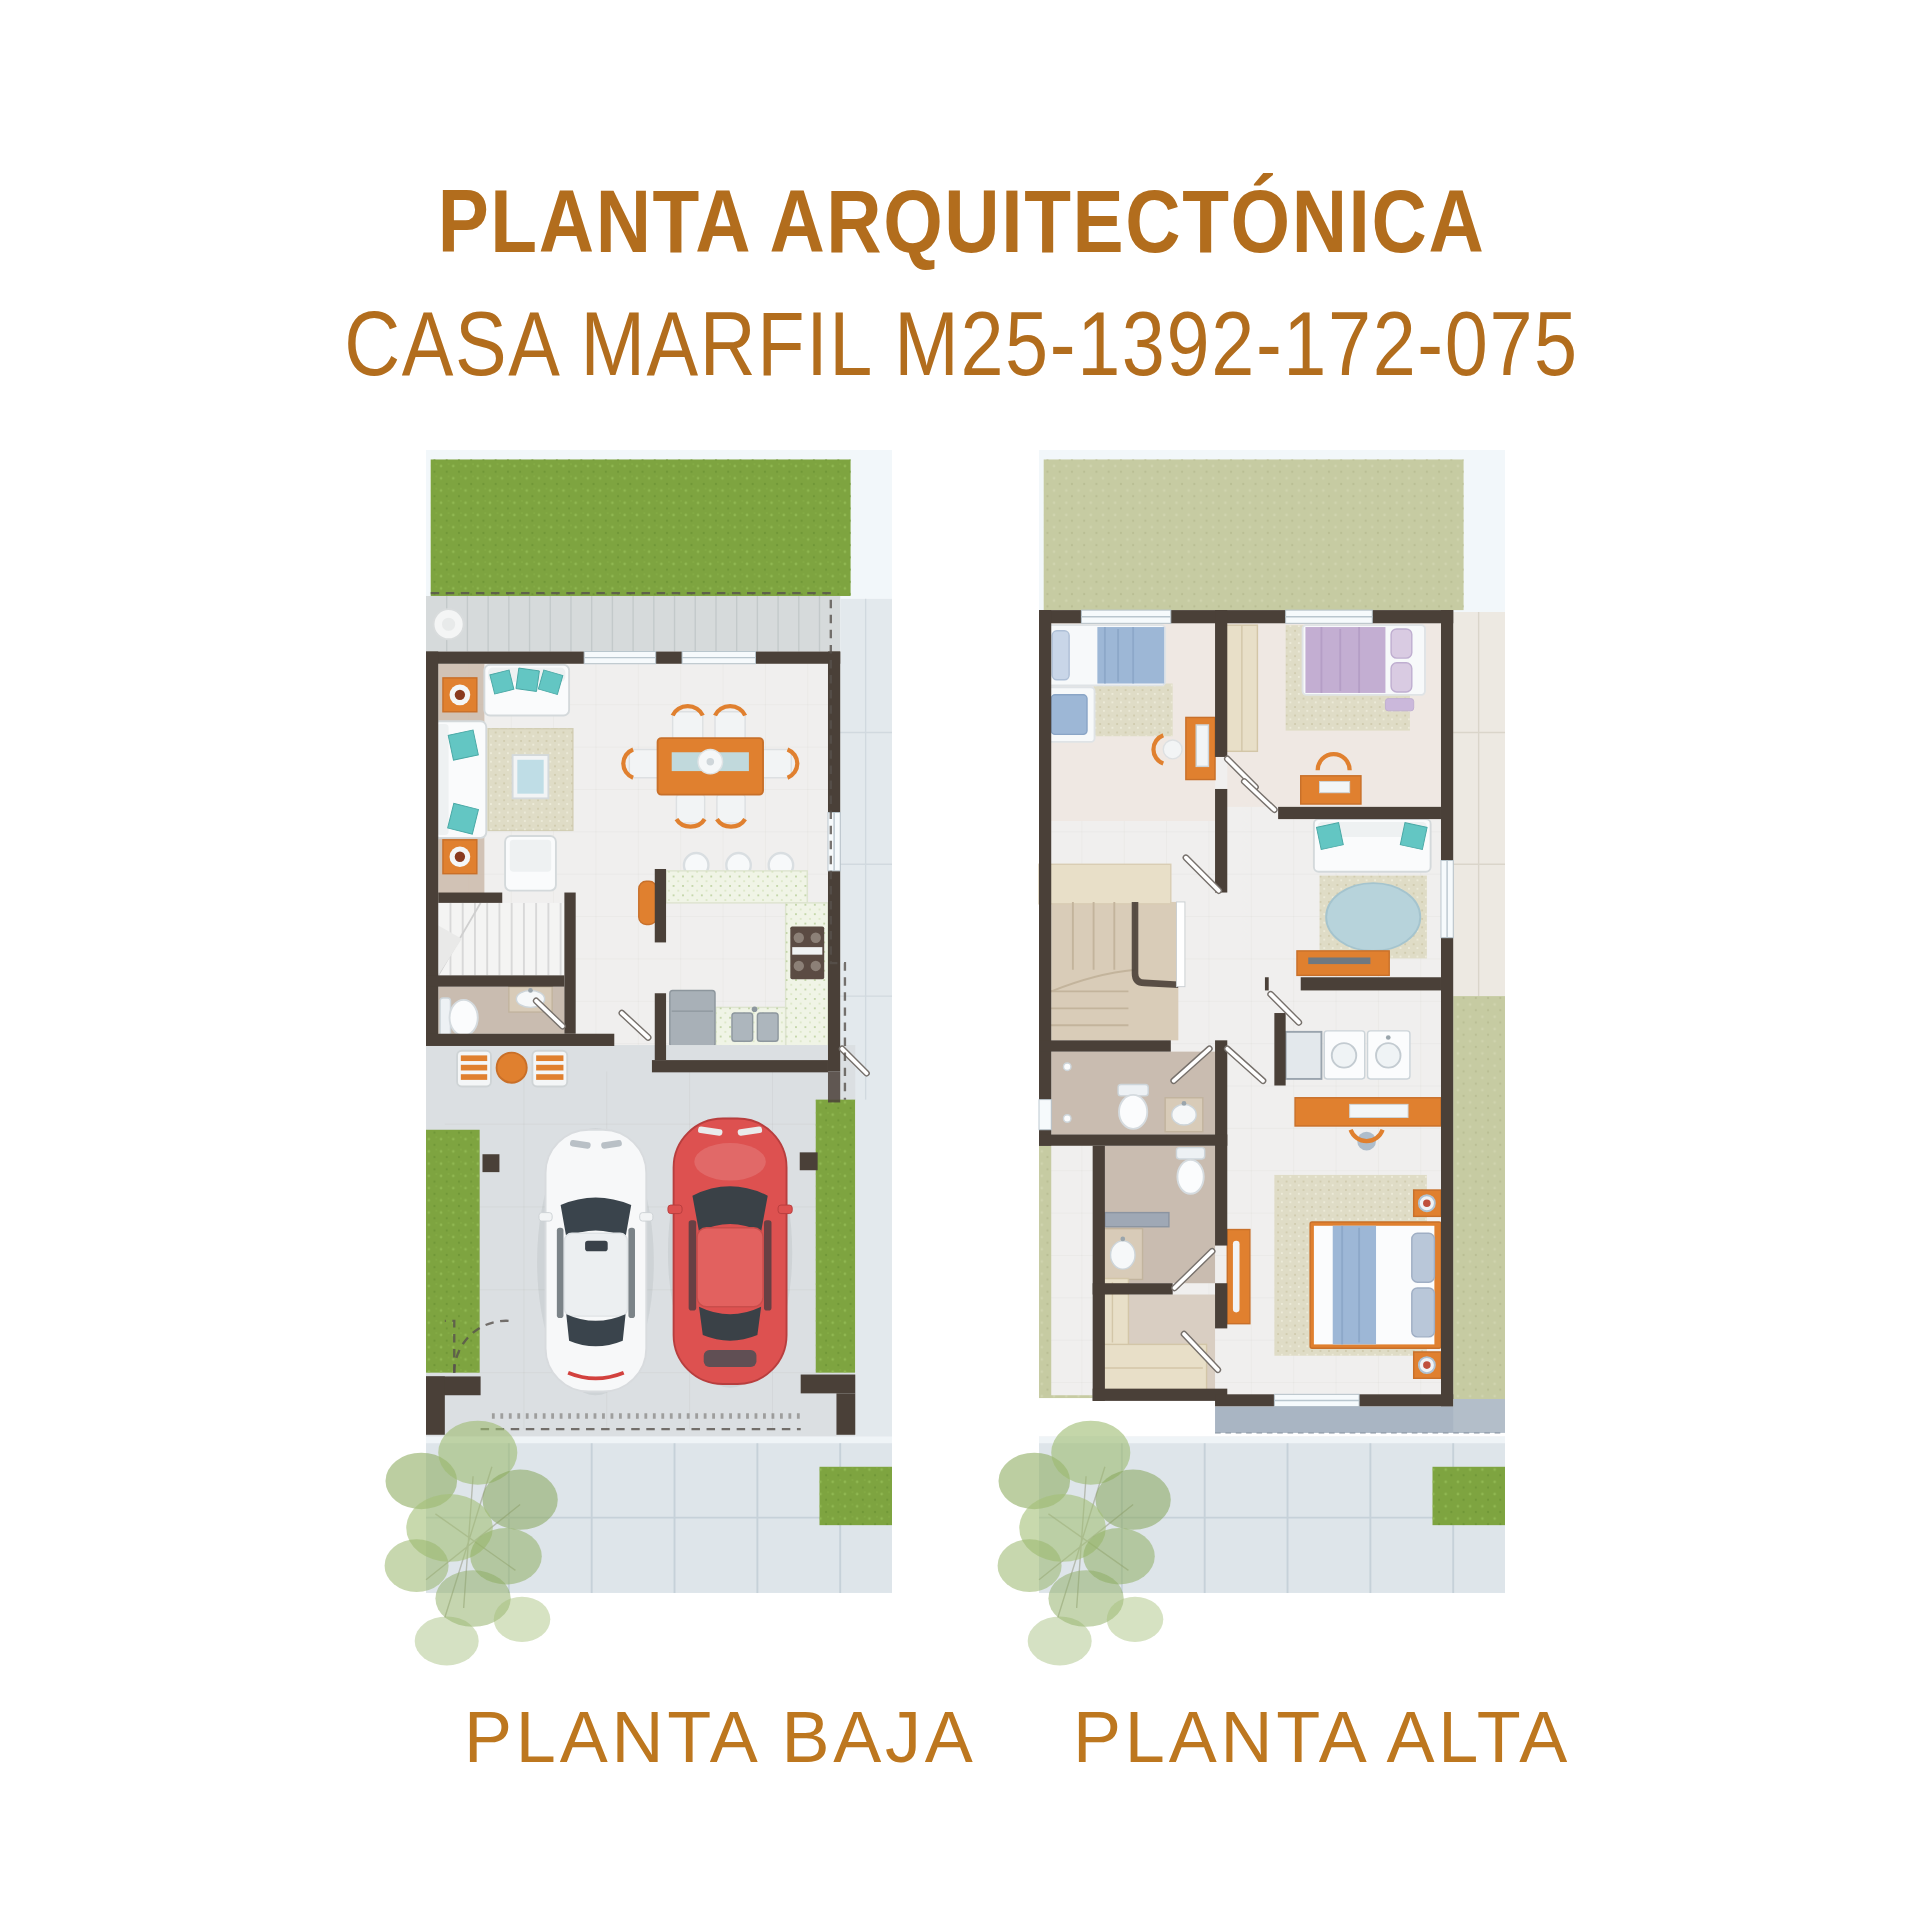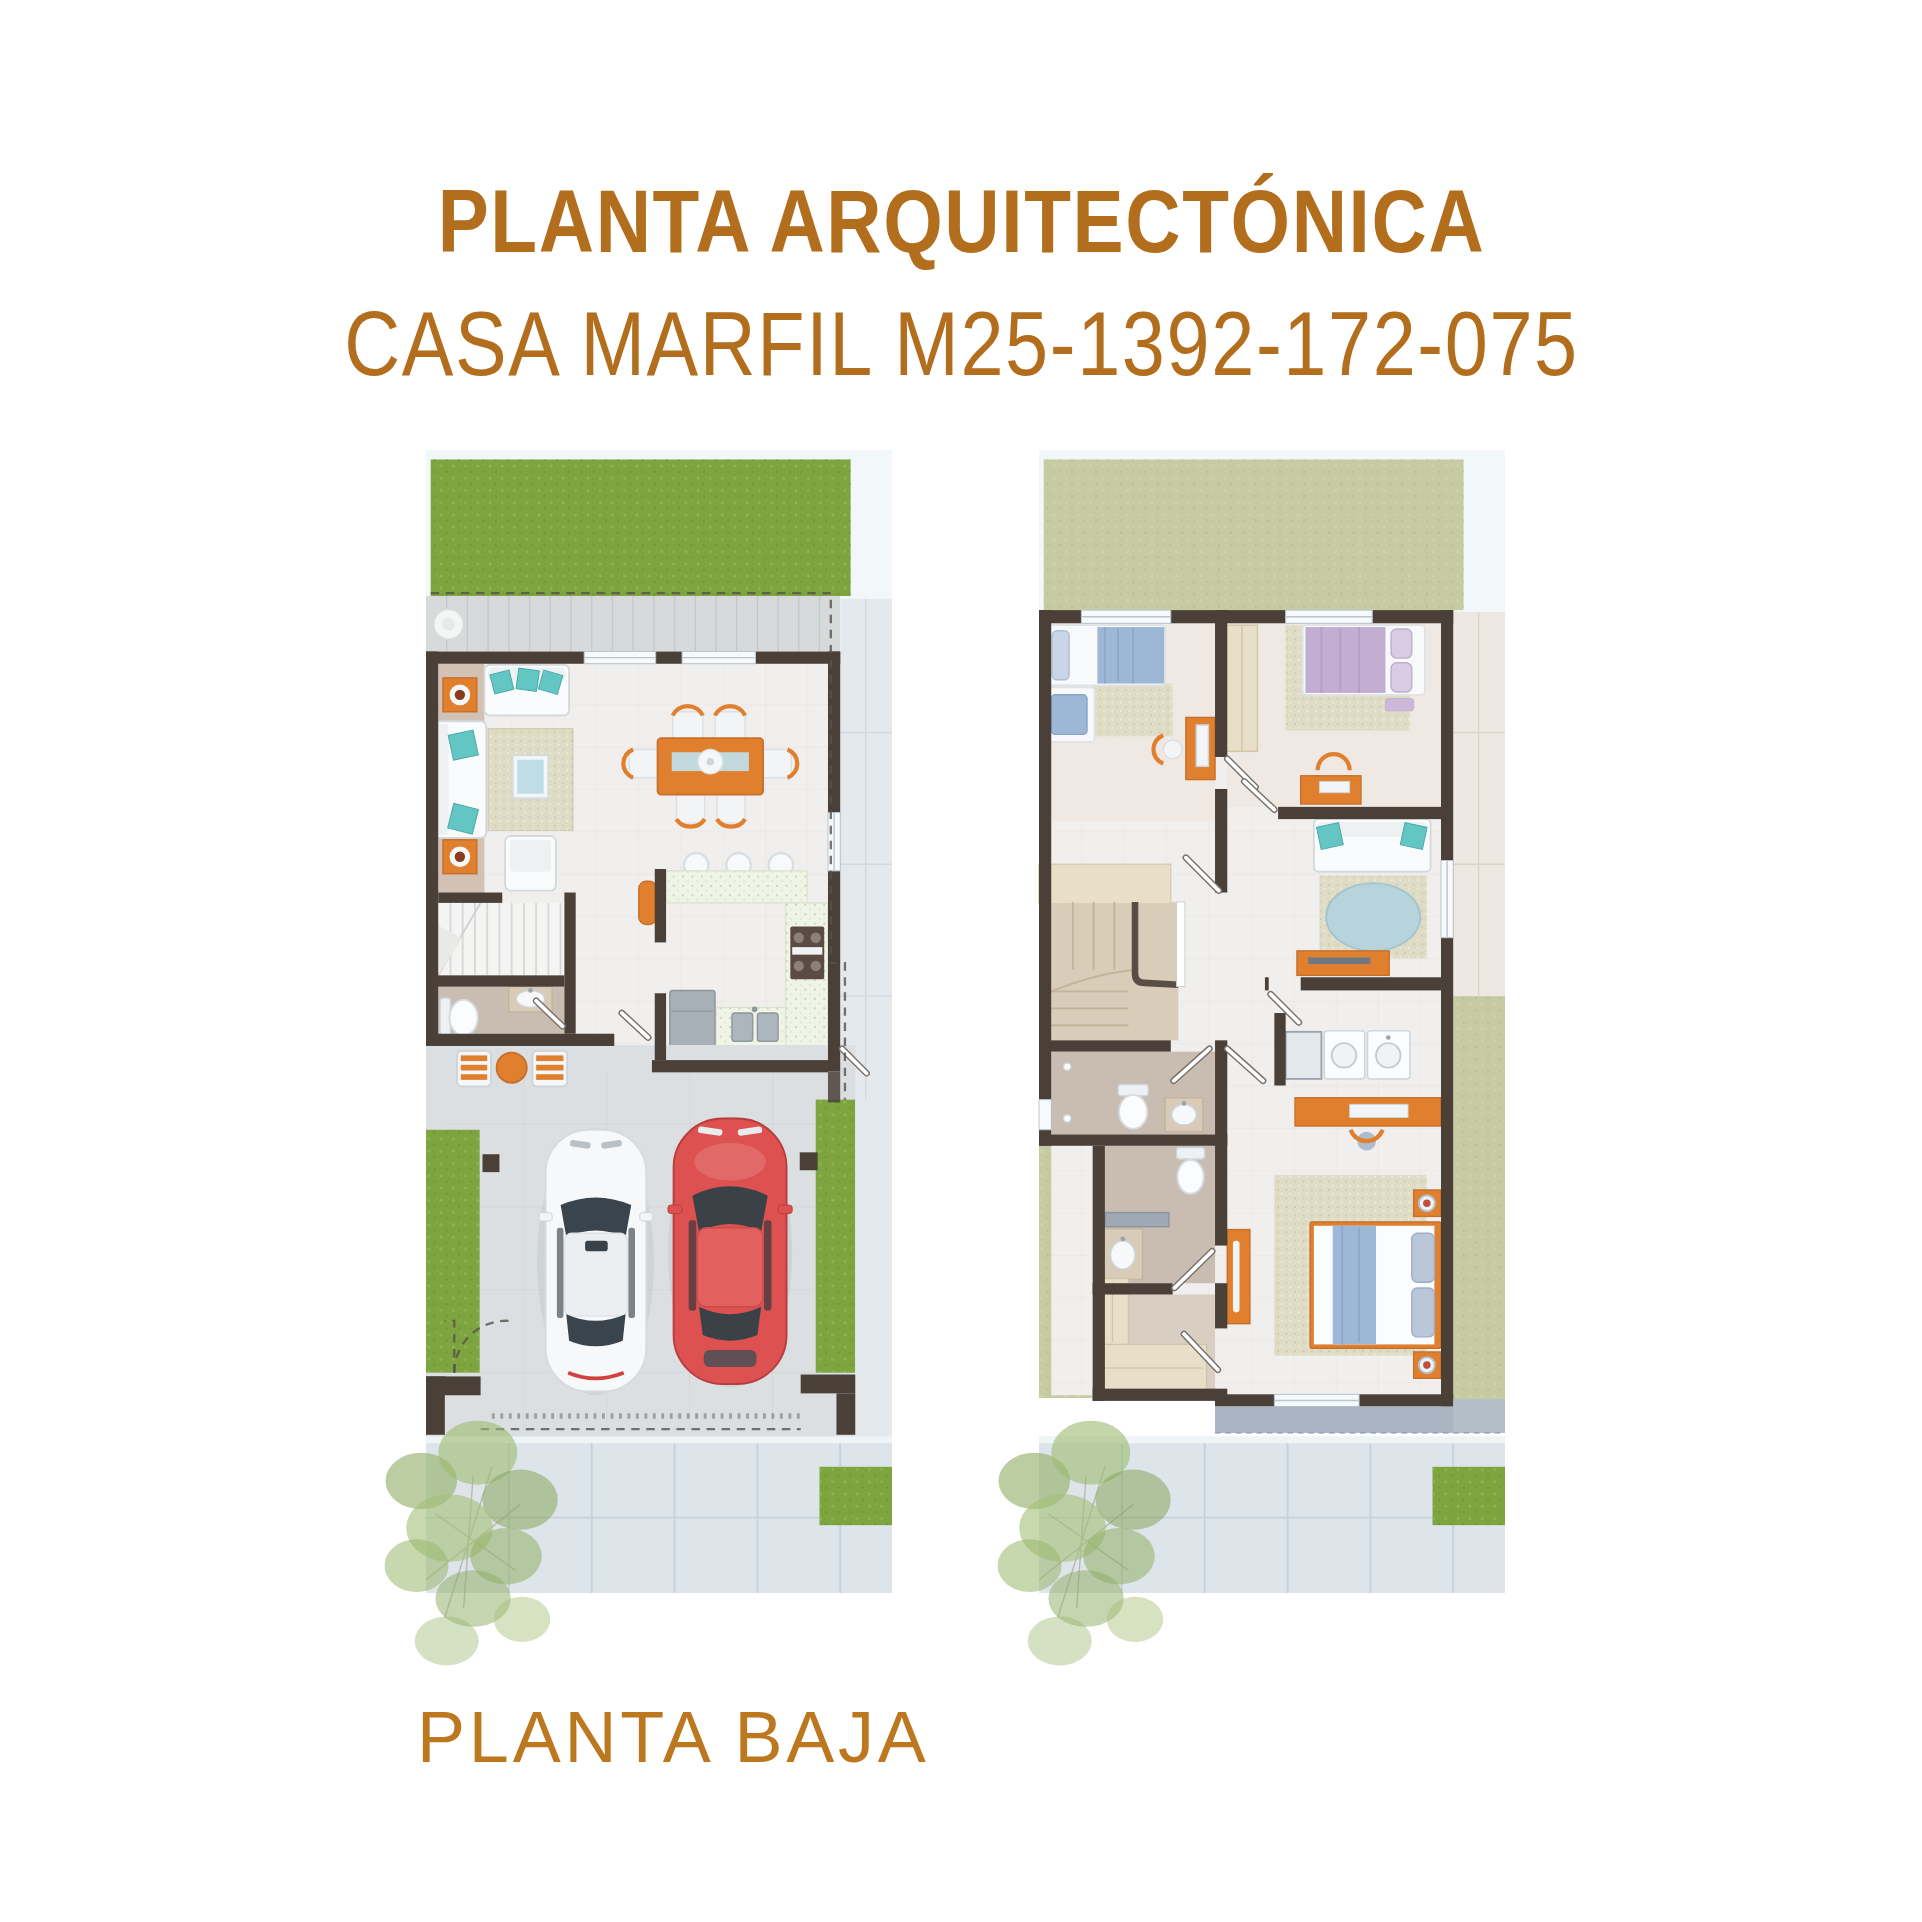--- a/index.html
+++ b/index.html
@@ -9,21 +9,21 @@
            color:var(--heading,#b26d1d);white-space:nowrap;}
   .title{top:177px;font-size:89px;font-weight:bold;letter-spacing:1.9px;
          transform:scaleX(.86);transform-origin:50% 50%;}
   .subtitle{top:299px;font-size:90px;font-weight:normal;letter-spacing:1.9px;
             transform:scaleX(.86);transform-origin:50% 50%;}
   .plan{position:absolute;top:450px;width:466px;height:1143px;}
   .plan svg{overflow:visible;display:block;}
   .plan-baja{left:426px;}
   .plan-alta{left:1039px;}
   .plan-label{position:absolute;top:1701px;width:490px;text-align:center;line-height:1;
-              font-size:72px;letter-spacing:3.8px;color:var(--label,#bd771f);white-space:nowrap;}
+              font-size:72px;letter-spacing:3.8px;color:var(--label,#bd771f);white-space:nowrap;margin-left:47px;}
   .label-baja{left:417px;}
   .label-alta{left:1026px;}
 
   
   .c-wall{fill:var(--wall,#4a4038)}
   .c-grass{fill:var(--grass,#7ea440)}
   .c-grasspale{fill:var(--grass-pale,#c6cba2)}
   .c-accent{fill:var(--accent,#e0802f)}
   .c-teal{fill:var(--teal,#63c6c3)}
   .c-floor{fill:var(--floor,#f0efee)}
@@ -671,14 +671,15 @@
       <ellipse cx="45" cy="25" rx="38" ry="30" fill="#8fae62" opacity=".55"></ellipse>
       <ellipse cx="-50" cy="35" rx="34" ry="28" fill="#99b76c" opacity=".55"></ellipse>
       <ellipse cx="10" cy="70" rx="40" ry="30" fill="#8cab60" opacity=".5"></ellipse>
       <ellipse cx="62" cy="92" rx="30" ry="24" fill="#a3bf77" opacity=".45"></ellipse>
       <ellipse cx="-18" cy="115" rx="34" ry="26" fill="#96b46a" opacity=".4"></ellipse>
     </g>
   </svg>
   </figure>
 
   <div class="plan-label label-baja">PLANTA BAJA</div>
+  <div class="plan-label label-alta">PLANTA ALTA</div>
 </div>
 
 
 </body></html>

